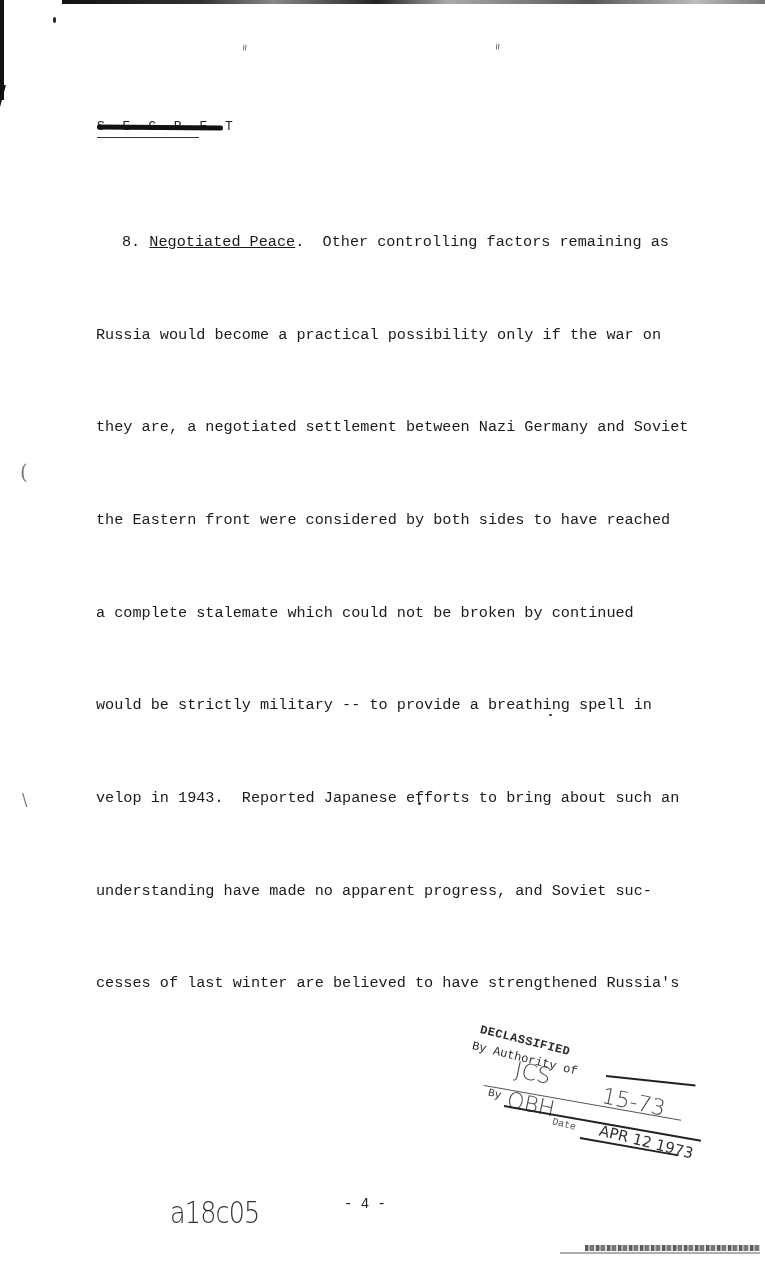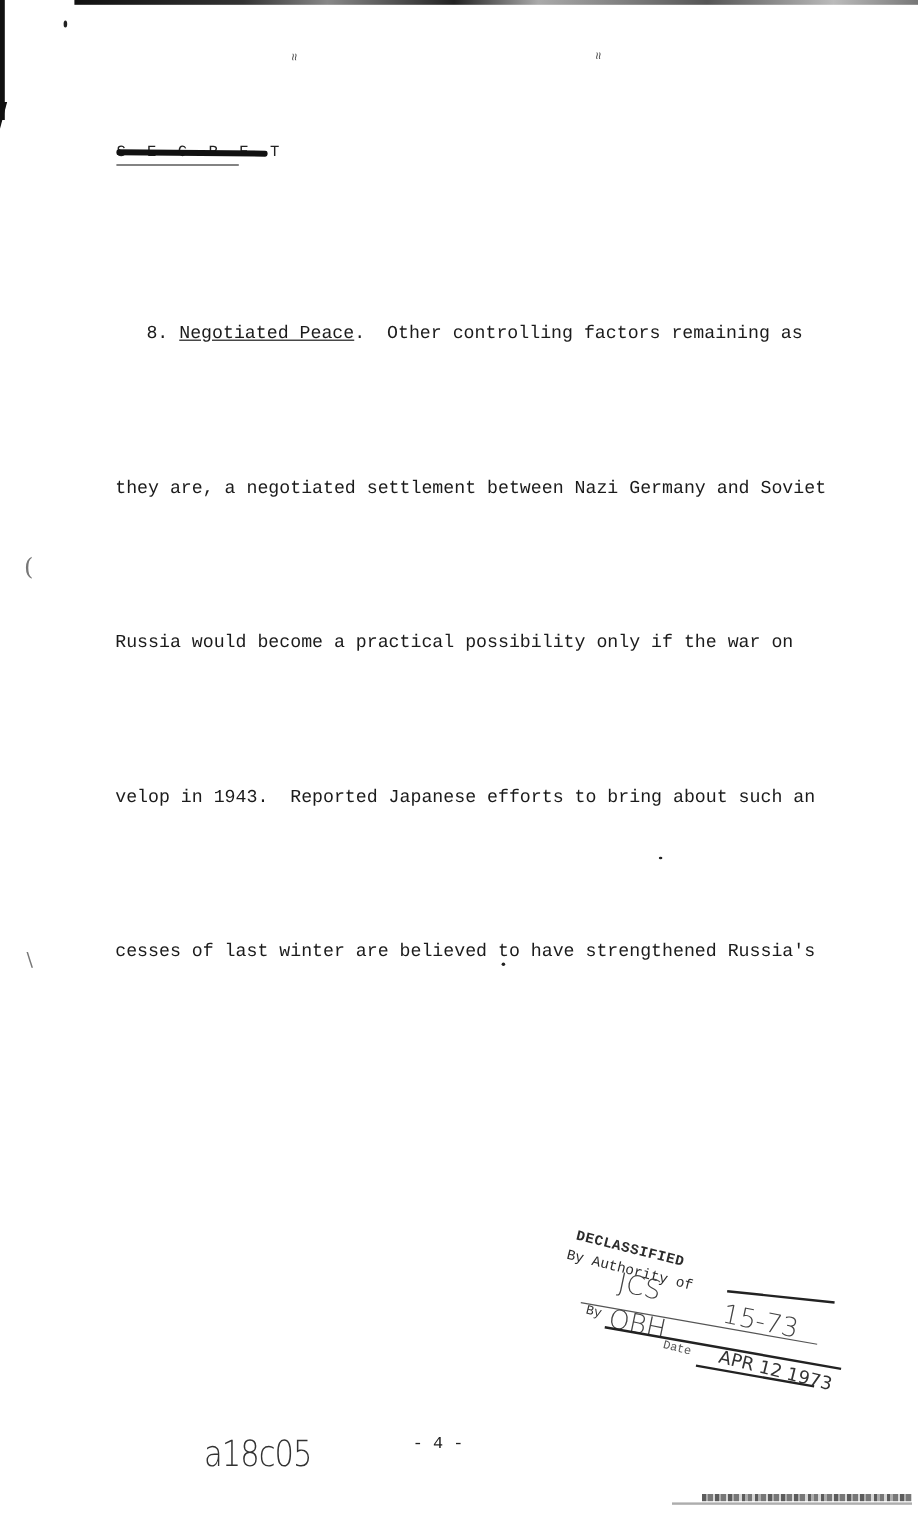--- a/index.html
+++ b/index.html
@@ -87,21 +87,21 @@
     .body-text {
       position: absolute;
       left: 96px;
       top: 165px;
       width: 600px;
       font-size: 15.2px;
       line-height: 30.9px;
       white-space: pre;
       color: #1b1b1b;
     }
-    .body-text .line { display: block; height: 30.9px; margin-top: 36px; }
+    .body-text .line { display: block; height: 30.9px; }
     .body-text .indent { padding-left: 26px; }
     .heading-u { text-decoration: underline; }
 
     .stamp {
       position: absolute;
       left: 470px;
       top: 1015px;
       width: 240px;
       height: 170px;
       font-family: "Liberation Mono", monospace;
@@ -214,23 +214,27 @@
   <div class="margin-paren" style="left:22px;top:790px;font-size:16px;">\</div>
   <div class="speck" style="left:418px;top:802px;width:3px;height:3px;"></div>
   <div class="speck" style="left:549px;top:714px;width:3px;height:2px;"></div>
 
   <div class="classification">S E C R E T</div>
   <div class="classification-strike"></div>
   <div class="classification-underline"></div>
 
   <div class="body-text">
     <span class="line indent"><span>8.</span> <span class="heading-u">Negotiated Peace</span><span>.</span><span>  Other controlling factors remaining as</span></span>
+    <span class="line">Russia would become a practical possibility only if the war on</span>
     <span class="line">they are, a negotiated settlement between Nazi Germany and Soviet</span>
-    <span class="line">Russia would become a practical possibility only if the war on</span>
+    <span class="line">the Eastern front were considered by both sides to have reached</span>
+    <span class="line">a complete stalemate which could not be broken by continued</span>
+    <span class="line">would be strictly military -- to provide a breathing spell in</span>
     <span class="line">velop in 1943.  Reported Japanese efforts to bring about such an</span>
+    <span class="line">understanding have made no apparent progress, and Soviet suc-</span>
     <span class="line">cesses of last winter are believed to have strengthened Russia's</span>
     
   </div>
 
   <div class="stamp">
     <div class="st-declassified">DECLASSIFIED</div>
     <div class="st-authority" style="top:24px;">By Authority of</div>
     <div class="st-line" style="left:136px;top:60px;width:90px;transform:rotate(6deg);"></div>
     <div class="st-hand" style="left:48px;top:42px;transform:rotate(12deg);">JCS</div>
     <div class="st-line" style="left:14px;top:70px;width:200px;transform:rotate(10deg);height:1px;background:#555;"></div>

